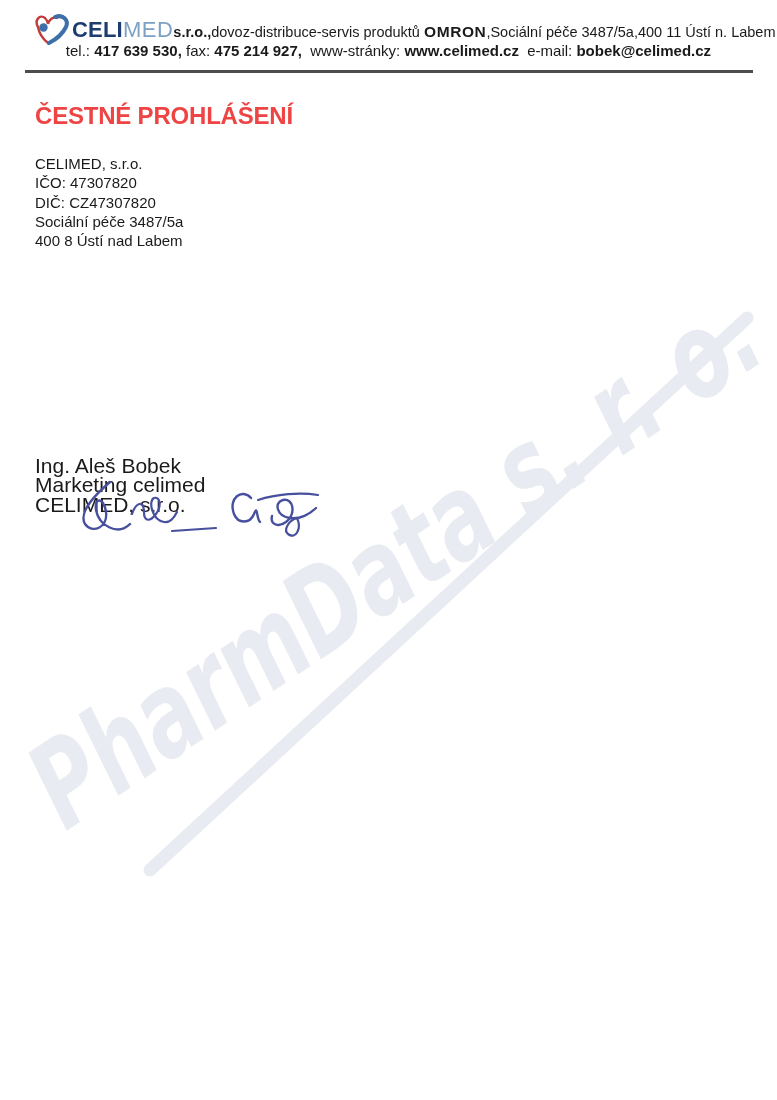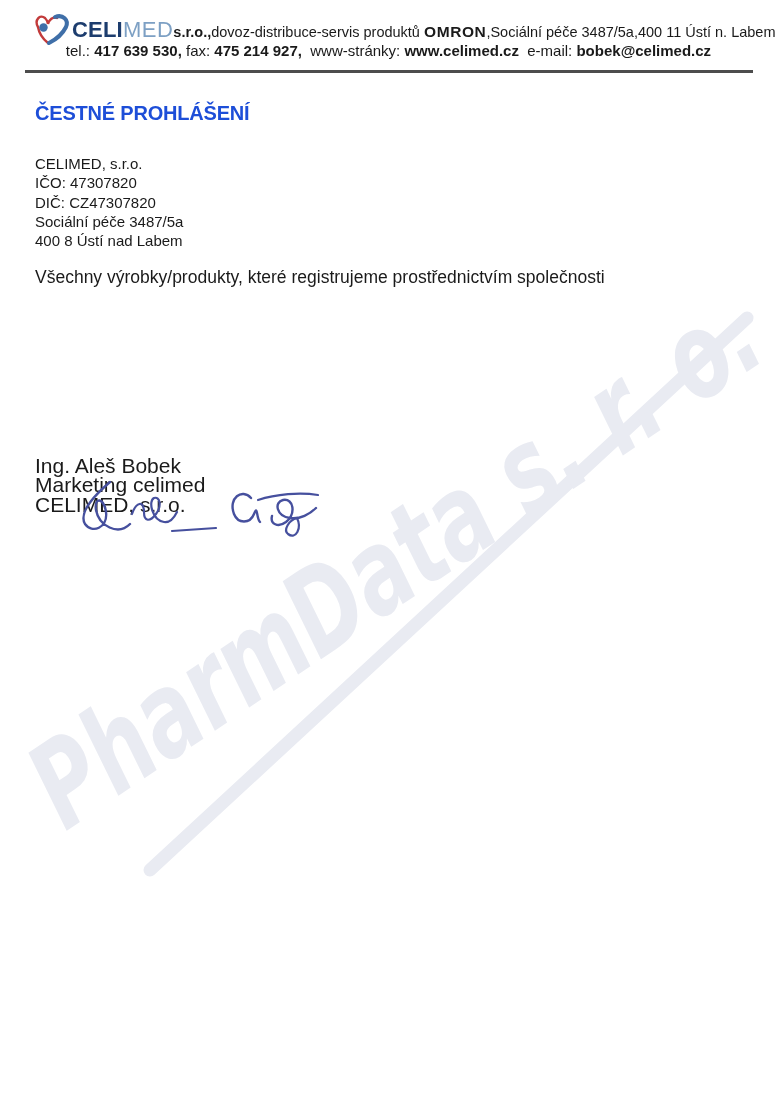--- a/index.html
+++ b/index.html
@@ -36,21 +36,21 @@
 
   .line2 {
     position: absolute; left: 0; top: 42px; width: 100%;
     text-align: center; white-space: pre; font-size: 15px;
   }
 
   .rule { position: absolute; left: 25px; top: 70px; width: 728px; height: 3px; background: #4d4d4d; }
 
   .doc-title {
     position: absolute; left: 35px; top: 102px;
-    font-size: 20px; font-weight: bold; letter-spacing: -0.2px; color: #1d4ed8;
+    font-size: 24px; font-weight: bold; letter-spacing: -0.2px; color: #ef4444;
   }
 
   .company-block { position: absolute; left: 35px; top: 154px; font-size: 15px; line-height: 19.3px; }
 
   .body-text { position: absolute; left: 35px; top: 264px; font-size: 17.5px; line-height: 26.6px; }
   .body-text .row { white-space: pre; }
 
   .date-line { position: absolute; left: 35px; top: 420px; font-size: 15px; white-space: pre; }
 
   .sig-block { position: absolute; left: 35px; top: 456px; font-size: 21px; line-height: 19.3px; }
@@ -84,21 +84,20 @@
 
     <div class="company-block">
       <div>CELIMED, s.r.o.</div>
       <div>IČO: 47307820</div>
       <div>DIČ: CZ47307820</div>
       <div>Sociální péče 3487/5a</div>
       <div>400 8 Ústí nad Labem</div>
     </div>
 
     <div class="body-text">
-      <div class="row"><span>Všechny výrobky/produkty, které registrujeme prostřednictvím společnosti</span></div>
     </div>
 
 
     <div class="sig-block">
       <div>Ing. Aleš Bobek</div>
       <div>Marketing celimed</div>
       <div>CELIMED, s.r.o.</div>
     </div>
 
     <svg class="sig-svg" viewBox="0 0 255 74" fill="none" stroke-linecap="round" stroke-linejoin="round">

